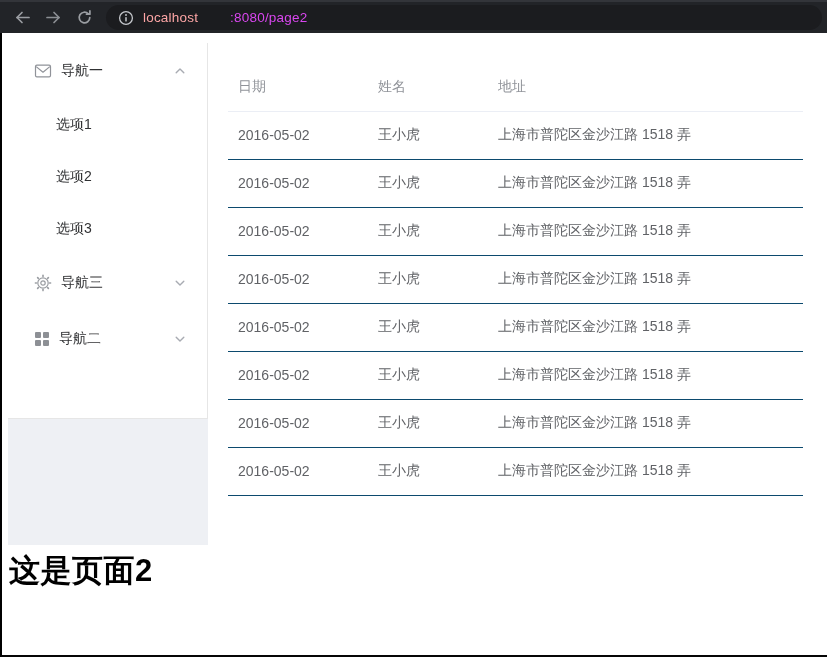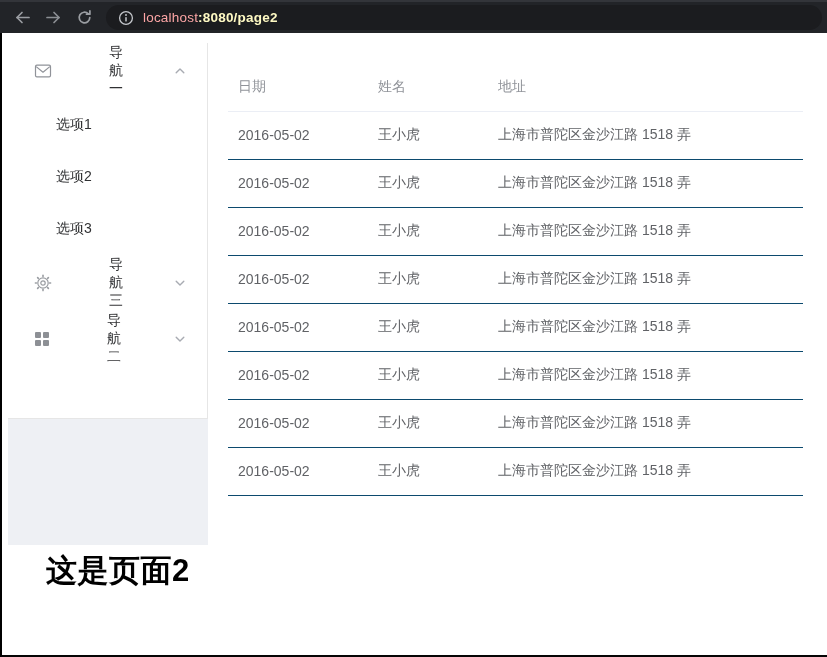--- a/index.html
+++ b/index.html
@@ -18,41 +18,41 @@
   }
   .nav-btn svg { display: block; }
   .omnibox {
     margin-left: 13px; height: 25px; flex: 1 1 auto; margin-right: 5px;
     background: #1b1c1f; border-radius: 13px;
     display: flex; align-items: center; padding: 0 12px; cursor: text;
   }
   .omnibox .info { margin-right: 9px; display: flex; }
   .url { font-size: 13.5px; letter-spacing: .2px; white-space: nowrap; }
   .url .host { color: #fca5a5; font-weight: 400; }
-  .url .rest { color: #fef9c3; font-weight: 700; }
+  .url .rest { color: #d946ef; font-weight: 400; padding-left: 32px; }
 
   
   .window {
     position: absolute; top: 33px; left: 0; width: 827px; height: 624px;
     background: #fff; border-left: 2px solid #000; border-bottom: 2px solid #050505;
   }
 
   
   .container {
     position: absolute; left: 6px; top: 10px; width: 815px; height: 502px;
     display: flex; overflow: hidden;
   }
   .aside { width: 200px; flex: 0 0 auto; background: #EEF0F4; }
   .menu {
     background: #fff; border-right: 1px solid #e6e6e6; border-bottom: 1px solid #e6e6e6;
     height: 376px; overflow: hidden;
   }
   .submenu-title {
     height: 56px; display: flex; align-items: center;
-    padding: 0 20px 0 26px; font-size: 14px; color: #303133; cursor: pointer; gap: 48px;
+    padding: 0 20px 0 26px; font-size: 14px; color: #303133; cursor: pointer;
   }
   .submenu-title .m-icon { margin-right: 9px; display: flex; }
   .chev { margin-left: auto; display: flex; }
   .menu-item {
     height: 52px; display: flex; align-items: center;
     padding: 0 20px 0 48px; font-size: 14px; color: #303133; cursor: pointer;
   }
 
   .main-col { flex: 1 1 auto; display: flex; flex-direction: row; min-width: 0; }
   .header-band { height: 60px; flex: 0 0 auto; background: #B3C0D1; }
@@ -65,21 +65,21 @@
     height: 48px; padding: 0 10px; border-bottom: 1px solid #EBEEF5;
   }
   .data-table td {
     color: #606266; height: 48px; padding: 0 10px;
     border-bottom: 1px solid #0c4a6e; white-space: nowrap; overflow: hidden;
   }
 
   
   .page-heading {
     position: absolute; left: 7px; top: 517px;
-    font-size: 31px; font-weight: 700; color: #000; letter-spacing: .5px; margin-left: 37px;
+    font-size: 31px; font-weight: 700; color: #000; letter-spacing: .5px;
   }
 </style>
 </head>
 <body>
 
 <div class="toolbar">
   <div class="nav-btn">
     <span>
       <svg width="17" height="17" viewBox="0 0 17 17" fill="none" stroke="#9a9da2" stroke-width="1.7" stroke-linecap="round" stroke-linejoin="round">
         <path d="M15 8.5 H3"></path>

